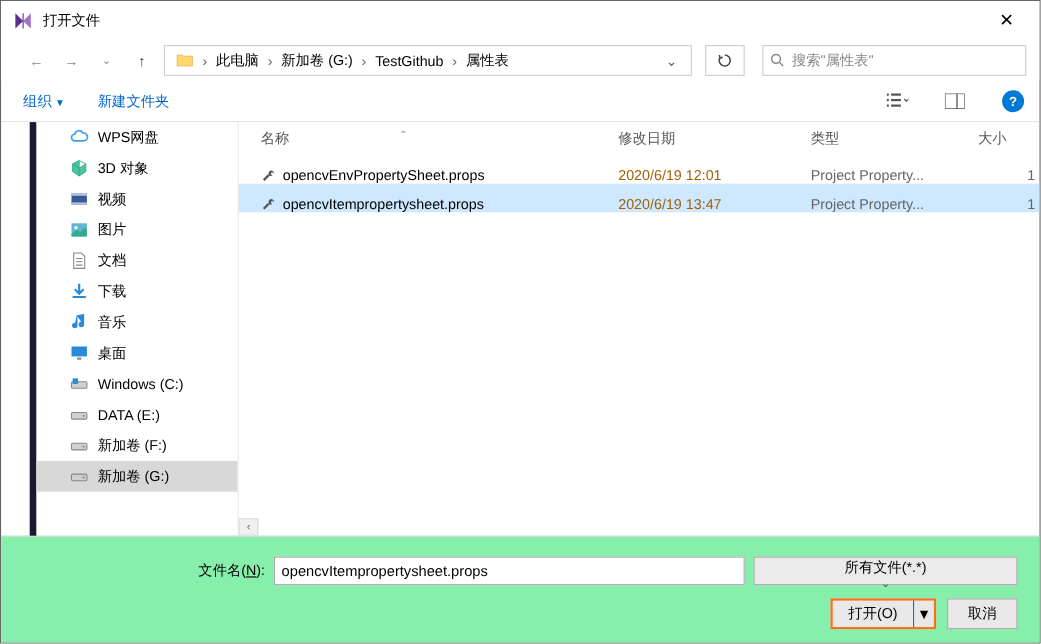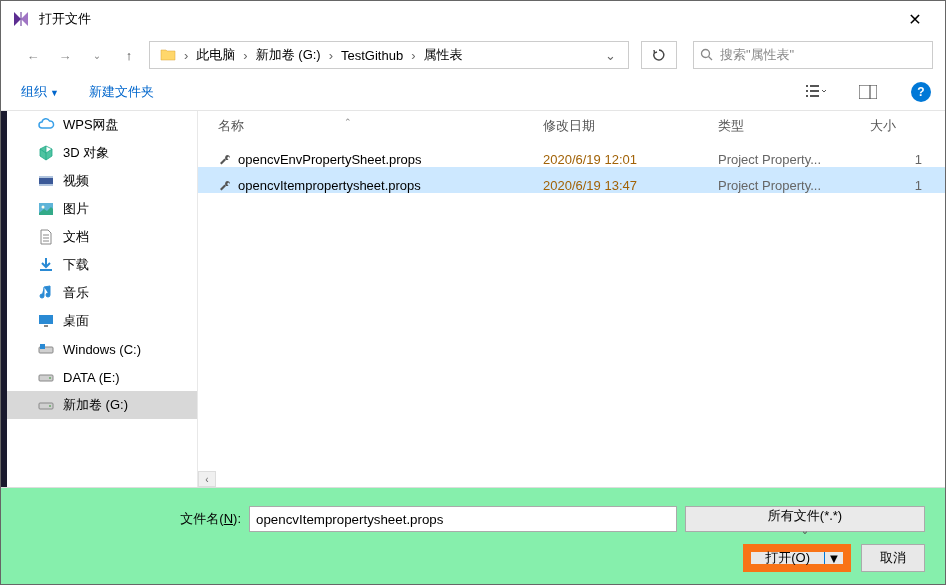--- a/index.html
+++ b/index.html
@@ -22,21 +22,21 @@
     .search-box { width: 240px; height: 28px; border: 1px solid #ccc; display: flex; align-items: center; padding: 0 6px; margin-left: 8px; }
     .search-box .ph { color: #888; margin-left: 6px; }
     
     .toolbar { height: 38px; display: flex; align-items: center; padding: 0 14px; border-bottom: 1px solid #e5e5e5; gap: 18px; }
     .toolbar .spacer { flex: 1; }
     .toolbar-link { color: #0066cc; padding: 4px 6px; }
     .toolbar-link .caret { font-size: 9px; margin-left: 3px; color: #0066cc; }
     .toolbar-icon { width: 22px; height: 22px; display: flex; align-items: center; justify-content: center; margin: 0 6px; }
     .help-icon { width: 20px; height: 20px; border-radius: 50%; background: #0078d7; color: #fff; display: flex; align-items: center; justify-content: center; font-size: 12px; font-weight: bold; margin-left:8px; }
     
-    .content { display: flex; height: 376px; }
+    .content { display: flex; height: 376px; margin-left: 26px; }
     .left-strip { width: 6px; background: #1a1a2e; }
     .tree { width: 190px; overflow-y: auto; position: relative; }
     .tree::-webkit-scrollbar { width: 16px; }
     .tree::-webkit-scrollbar-thumb { background: #c0c0c0; }
     .tree::-webkit-scrollbar-track { background: #f0f0f0; }
     .tree-item { height: 28px; display: flex; align-items: center; padding-left: 30px; gap: 8px; }
     .tree-item.selected { background: #d8d8d8; }
     .tree-icon { width: 18px; height: 18px; display: inline-flex; align-items: center; justify-content: center; flex-shrink: 0; }
     
     .divider-v { width: 1px; background: #e8e8e8; }
@@ -62,21 +62,21 @@
     .wrench-icon { width: 14px; height: 14px; }
     
     .footer { padding: 18px 20px 14px 20px; background: #86efac; border-top: 1px solid #ddd; }
     .footer-row1 { display: flex; align-items: center; gap: 8px; margin-bottom: 12px; }
     .footer-label { width: 220px; text-align: right; }
     .footer-label u { text-decoration: underline; }
     .filename-input { flex: 1; height: 26px; border: 1px solid #aaa; padding: 0 6px; background: #fff; }
     .filetype-select { width: 240px; height: 26px; border: 1px solid #aaa; padding: 0 6px; background: #eaeaea; display: flex; align-items: center; justify-content: space-between; flex-direction: column; }
     .footer-row2 { display: flex; justify-content: flex-end; gap: 10px; }
     .btn { height: 28px; border: 1px solid #aaa; background: #e8e8e8; display: flex; align-items: center; justify-content: center; padding: 0 18px; }
-    .btn.open { border: 8px solid #f97316; padding: 0; display: flex; }
+    .btn.open { border: 2px solid #f97316; padding: 0; display: flex; }
     .btn.open .main { padding: 0 14px; border-right: 1px solid #0078d7; height: 100%; display: flex; align-items: center; }
     .btn.open .drop { width: 18px; display: flex; align-items: center; justify-content: center; }
   </style>
 </head>
 <body>
 
 <div class="titlebar">
   <span class="logo">
     <svg viewBox="0 0 20 20">
         <path d="M3 3 L10 10 L3 17 Z" fill="#5c2d91"></path>
@@ -238,20 +238,29 @@
         <span>Windows (C:)</span>
       </div>
       <div class="tree-item">
         <span class="tree-icon">
           <svg viewBox="0 0 18 18">
             <rect x="2" y="7" width="14" height="6" rx="1" fill="#d0d0d0" stroke="#888"></rect>
             <circle cx="13" cy="10" r="1" fill="#6a6"></circle>
           </svg>
         </span>
         <span>DATA (E:)</span>
+      </div>
+      <div class="tree-item">
+        <span class="tree-icon">
+          <svg viewBox="0 0 18 18">
+            <rect x="2" y="7" width="14" height="6" rx="1" fill="#d0d0d0" stroke="#888"></rect>
+            <circle cx="13" cy="10" r="1" fill="#6a6"></circle>
+          </svg>
+        </span>
+        <span>新加卷 (F:)</span>
       </div>
       <div class="tree-item selected">
         <span class="tree-icon">
           <svg viewBox="0 0 18 18">
             <rect x="2" y="7" width="14" height="6" rx="1" fill="#d0d0d0" stroke="#888"></rect>
             <circle cx="13" cy="10" r="1" fill="#6a6"></circle>
           </svg>
         </span>
         <span>新加卷 (G:)</span>
       </div>

